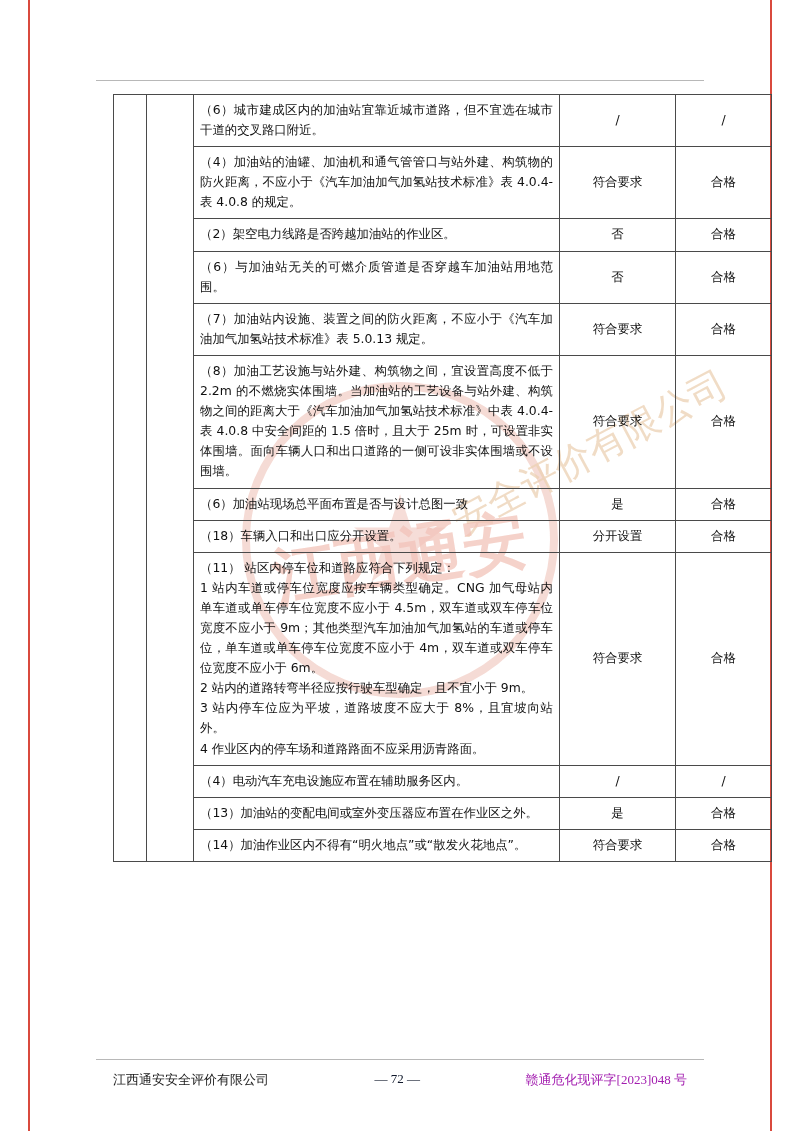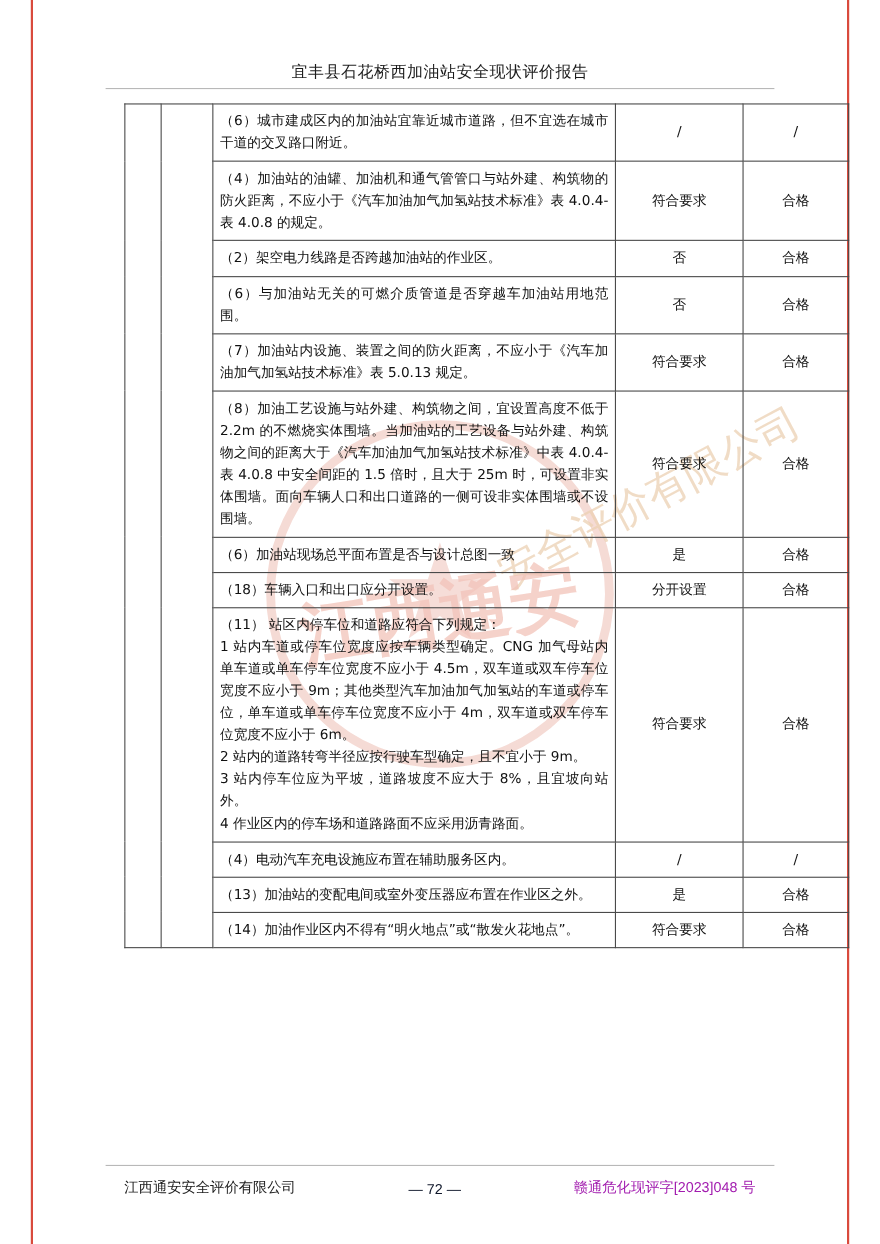--- a/index.html
+++ b/index.html
@@ -137,39 +137,38 @@
   .footer-rule {
     position: absolute;
     left: -17px;
     right: -17px;
     top: -12px;
     height: 1px;
     background: #b8b8b8;
   }
   .footer-row {
     display: flex;
-    align-items: center;
+    align-items: flex-start;
     justify-content: space-between;
     font-size: 13px;
     color: #1b1b1b;
-    font-family: Liberation Sans, sans-serif;
+    font-family: Liberation Serif, serif;
   }
   .footer-company { color: #1b1b1b; }
   .footer-page { color: #0f172a; }
   .footer-code { color: #a21caf; }
 </style>
 </head>
 <body>
 
 <div class="page">
 
   <div class="rule-left"></div>
   <div class="rule-right"></div>
 
-  <div class="header-title">宜丰县石花桥西加油站安全现状评价报告</div>
   <div class="header-rule"></div>
 
   <div class="watermark">
     <div class="wm-ring"></div>
     <div class="wm-star">★</div>
     <div class="wm-text-arc">安全评价有限公司</div>
     <div class="wm-text-big">江西通安</div>
   </div>
 
   <table class="main">

